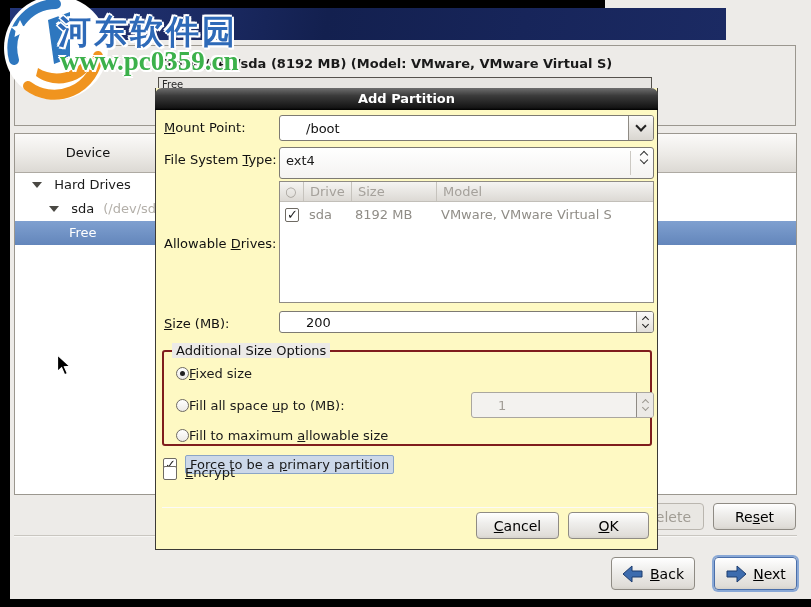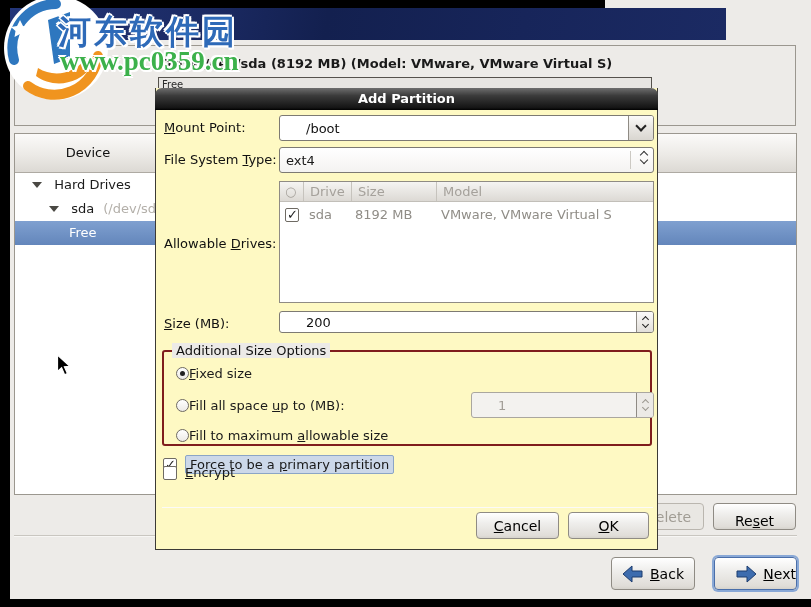--- a/index.html
+++ b/index.html
@@ -57,21 +57,21 @@
   .h-separator { left:14px; top:535px; width:783px; height:2px; z-index:2;
     background:#c9c6c0; border-bottom:1px solid #f7f6f4; }
 
   
   .gtkbtn {
     position:absolute; display:flex; align-items:center; justify-content:center; gap:6px;
     background:linear-gradient(#ffffff,#efeeec 40%,#e0ddd8 90%,#d6d3cd);
     border:1px solid #8f8b84; border-radius:4px; color:#000; font-size:14px;
   }
   .gtkbtn.disabled { background:#e9e7e3; border-color:#bab6af; color:#a09c94; }
-  .gtkbtn.focused { box-shadow:0 0 0 2px #89a8d6; border-color:#4a6ea9;justify-content:flex-end; }
+  .gtkbtn.focused { box-shadow:0 0 0 2px #89a8d6; border-color:#4a6ea9; }
   .arrow-icon { display:inline-block; }
 
   
   .dialog { left:155px; top:88px; width:503px; height:462px; z-index:10;
     background:#fef9c3; border:1px solid #3c3a36; border-top:none; }
   .titlebar { position:absolute; left:-1px; top:0; width:503px; height:22px;
     border-radius:7px 7px 0 0;
     background:linear-gradient(#6e6e6e,#3b3b3b 35%,#141414 90%,#000);
     color:#fff; font-weight:bold; text-align:center; line-height:22px; font-size:13px; }
   .dlg-label { position:absolute; color:#111; }
@@ -174,21 +174,21 @@
     <div class="tree-row row-free" style="top:87px;">
       <span style="margin-left:54px;">Free</span>
     </div>
   </div>
 
   <div class="abs h-separator"></div>
 
   <div class="gtkbtn disabled" style="left:632px;top:503px;width:72px;height:27px;z-index:3;">
     <span>Delete</span>
   </div>
-  <div class="gtkbtn" style="left:713px;top:503px;width:83px;height:27px;z-index:3;align-items:flex-end;">
+  <div class="gtkbtn" style="left:713px;top:503px;width:83px;height:27px;z-index:3;">
     <span>Re<u>s</u>et</span>
   </div>
   <div class="gtkbtn" style="left:611px;top:557px;width:84px;height:33px;z-index:3;">
     <svg class="arrow-icon" width="22" height="18" viewBox="0 0 22 18">
       <path d="M10 1 L1 9 L10 17 L10 12 L20 12 L20 6 L10 6 Z" fill="#3d6cae" stroke="#1d3c6e" stroke-width="1"></path>
     </svg>
     <span><u>B</u>ack</span>
   </div>
   <div class="gtkbtn focused" style="left:714px;top:557px;width:83px;height:33px;z-index:3;">
     <svg class="arrow-icon" width="22" height="18" viewBox="0 0 22 18">
@@ -204,21 +204,21 @@
 
     <div class="dlg-label" style="left:8px;top:32px;"><u>M</u>ount Point:</div>
     <div class="entry" style="left:123px;top:27px;width:375px;height:26px;">
       <input style="width: 348px;" value="/boot">
       <div class="combo-btn">
         <span class="chev-down"></span>
       </div>
     </div>
 
     <div class="dlg-label" style="left:8px;top:64px;">File System <u>T</u>ype:</div>
-    <div class="entry" style="left:123px;top:59px;width:375px;height:26px;background:linear-gradient(#ffffff,#f4f3f1);">
+    <div class="entry" style="left:123px;top:59px;width:375px;height:32px;background:linear-gradient(#ffffff,#f4f3f1);">
       <span style="position:absolute;left:6px;top:5px;">ext4</span>
       <span class="combo-sep"></span>
       <span class="pan-chevs">
         <i class="pan-up"></i>
           <i class="pan-dn"></i>
       </span>
     </div>
 
     <div class="dlg-label" style="left:8px;top:148px;">Allowable <u>D</u>rives:</div>
     <div class="adrives-table">

